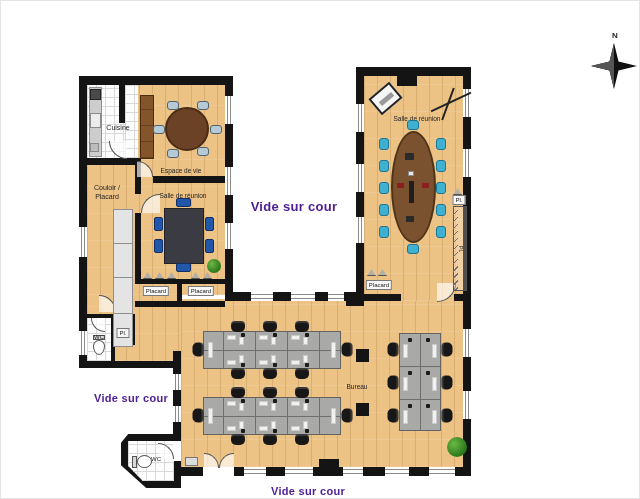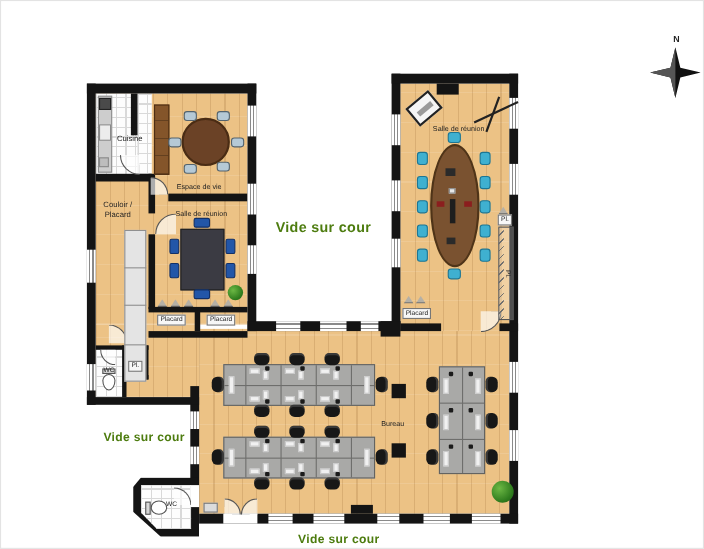--- a/index.html
+++ b/index.html
@@ -14,21 +14,21 @@
         background-image:repeating-linear-gradient(90deg,#d9d9d9 0 1px,transparent 1px 9px),
                          repeating-linear-gradient(0deg,#d9d9d9 0 1px,transparent 1px 9px);}
   .win-v{position:absolute;width:8px;background:linear-gradient(90deg,#fff 0 2px,#8a8a8a 2px 3px,#fff 3px 5px,#8a8a8a 5px 6px,#fff 6px 8px);}
   .win-h{position:absolute;height:9px;background:linear-gradient(0deg,#fff 0 2px,#8a8a8a 2px 3px,#fff 3px 6px,#8a8a8a 6px 7px,#fff 7px 9px);}
   .gap{position:absolute;background:#fff;}
   .arc{position:absolute;border:0 solid #555;background:rgba(255,255,255,.65);}
   .room-label{position:absolute;font-size:7px;color:#222;white-space:nowrap;transform:translate(-50%,-50%);}
   .small-label{position:absolute;font-size:6px;color:#1c1c1c;white-space:nowrap;transform:translate(-50%,-50%);
                background:#f7f7f7;border:1px solid #777;padding:0 2px;line-height:8px;}
   .bare-label{position:absolute;font-size:6.5px;color:#222;white-space:nowrap;transform:translate(-50%,-50%);}
-  .vide-label{position:absolute;font-size:11px;font-weight:bold;color:#4d7c0f;letter-spacing:.3px;
+  .vide-label{position:absolute;font-size:11px;font-weight:bold;color:#4c1d95;letter-spacing:.3px;
               white-space:nowrap;transform:translate(-50%,-50%);}
   .desk-bank{position:absolute;background:#a9a9a7;border:1px solid #636361;box-sizing:border-box;}
   .desk-line{position:absolute;background:#6e6e6c;}
   .paper{position:absolute;background:#f1f1f1;border:1px solid #c9c9c9;box-sizing:border-box;}
   .dot{position:absolute;width:4px;height:4px;background:#1b1b1b;border-radius:1px;}
   .chair{position:absolute;width:14px;height:11px;background:#171717;border-radius:4px 4px 5px 5px;box-shadow:inset 0 2px 0 rgba(255,255,255,.15);}
   .chair-blue{position:absolute;width:12px;height:10px;background:#3fb0d0;border:1px solid #1d7694;border-radius:3px;box-sizing:border-box;}
   .chair-navy{position:absolute;background:#2256a8;border:1px solid #123067;border-radius:2px;box-sizing:border-box;}
   .chair-steel{position:absolute;width:12px;height:9px;background:#b5c9d6;border:1px solid #53636e;border-radius:3px;box-sizing:border-box;}
   .plant{position:absolute;border-radius:50%;background:radial-gradient(circle at 35% 35%,#6cb844,#2f7c1e 65%,#1d5c12);}

